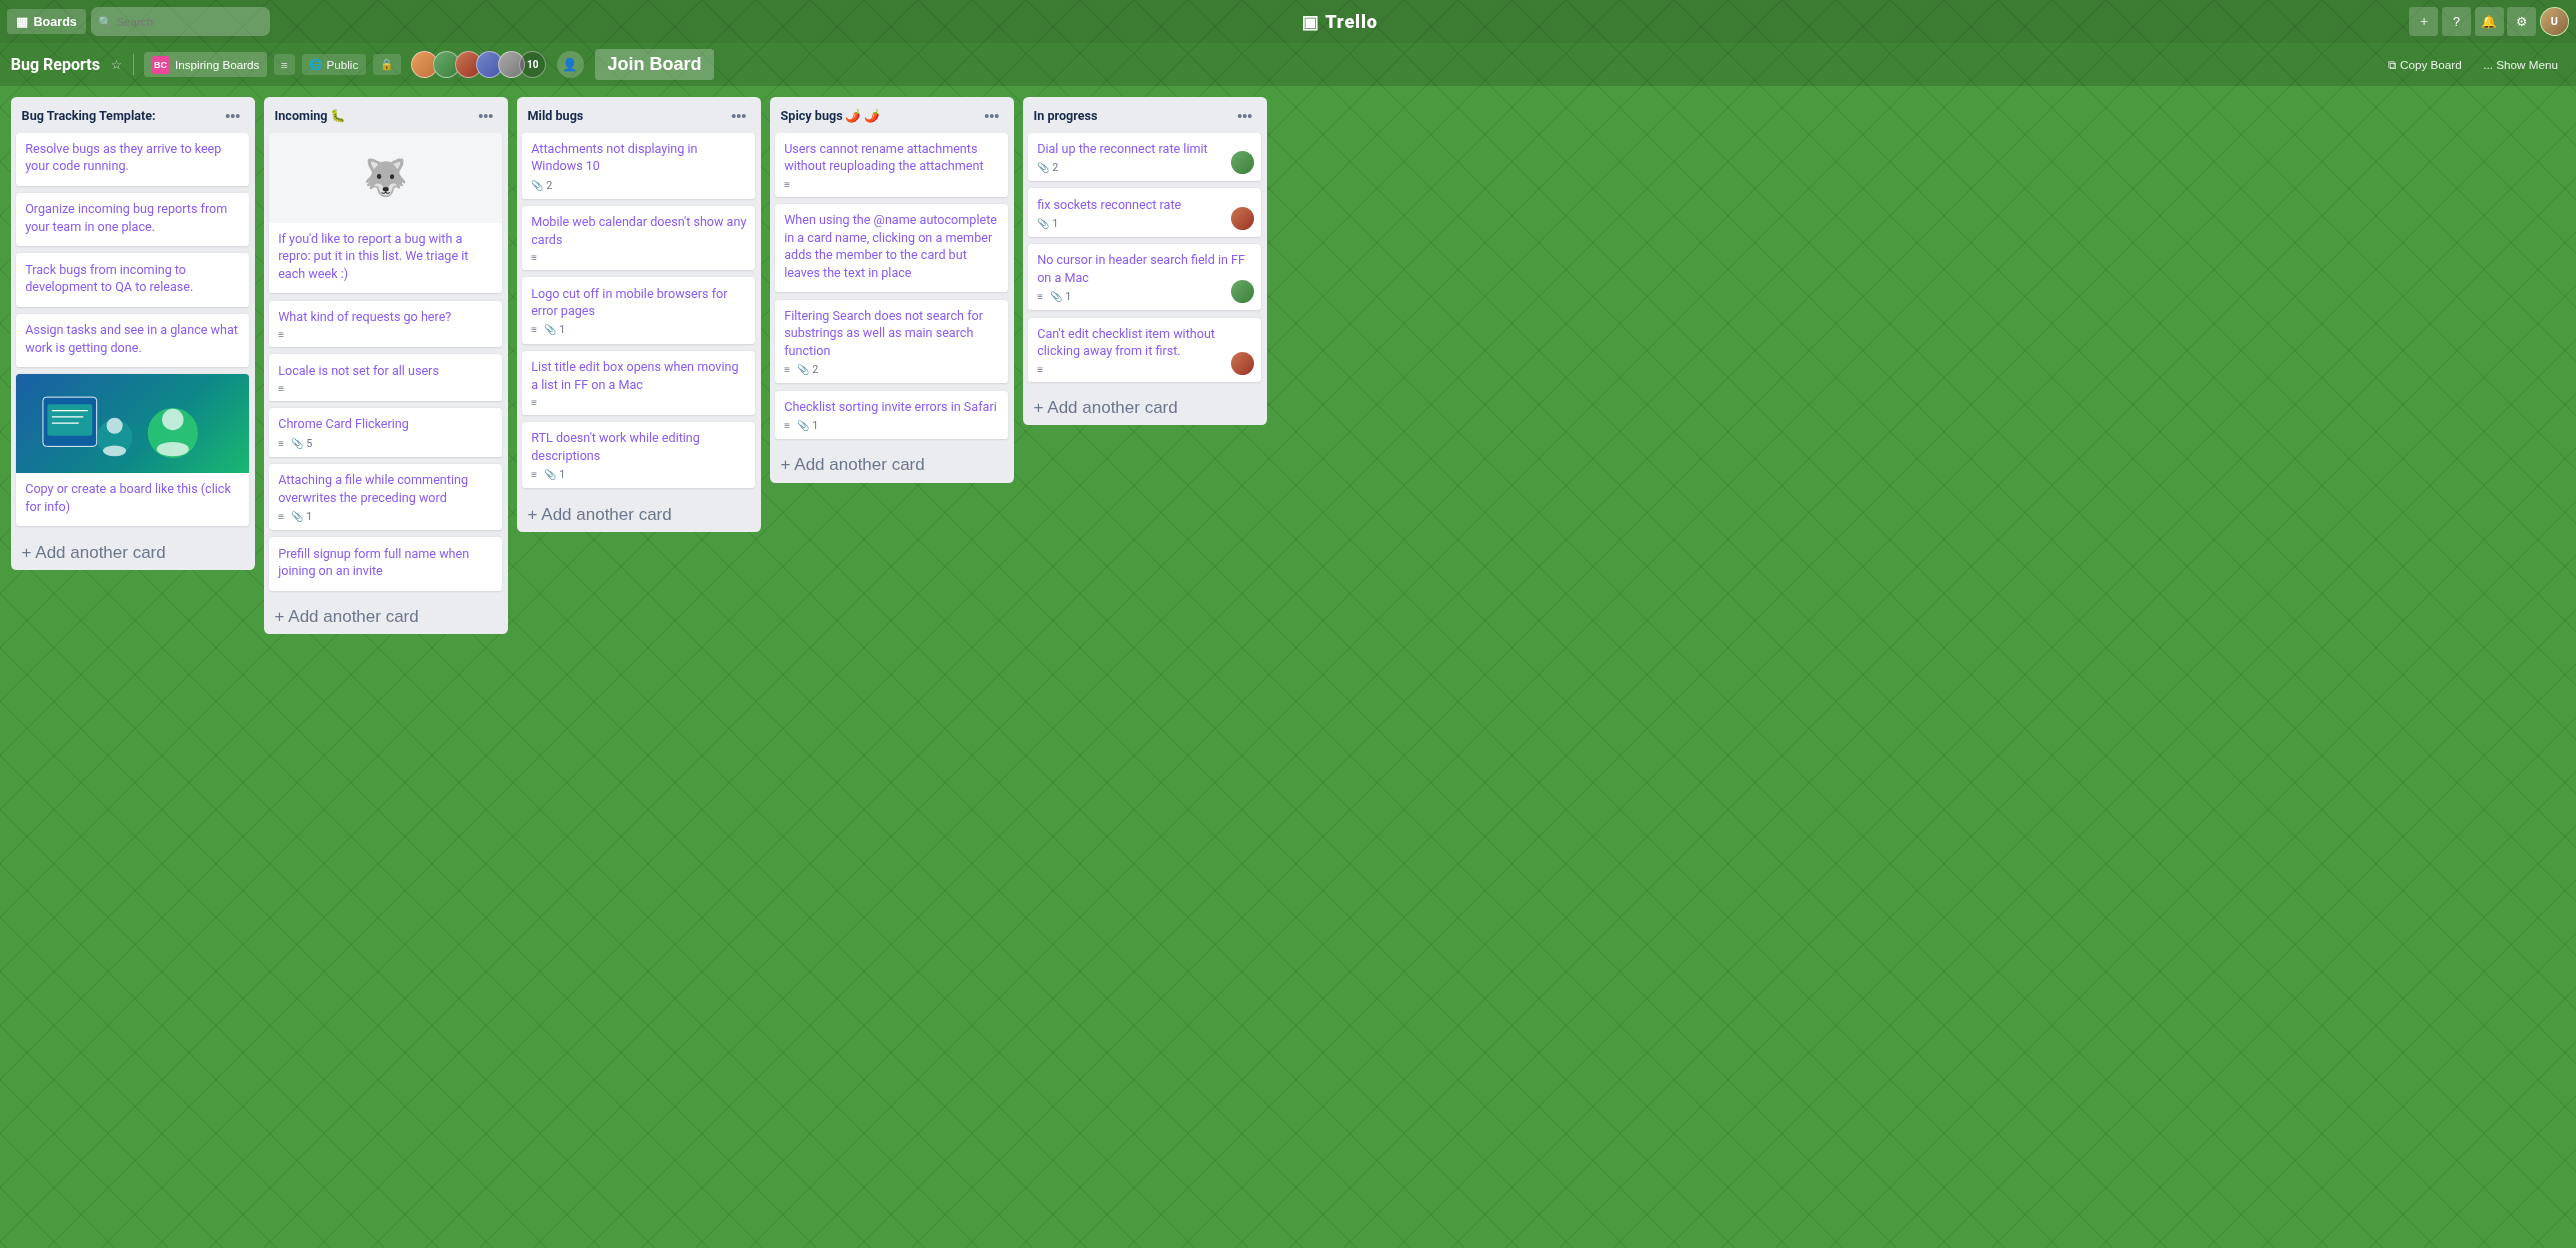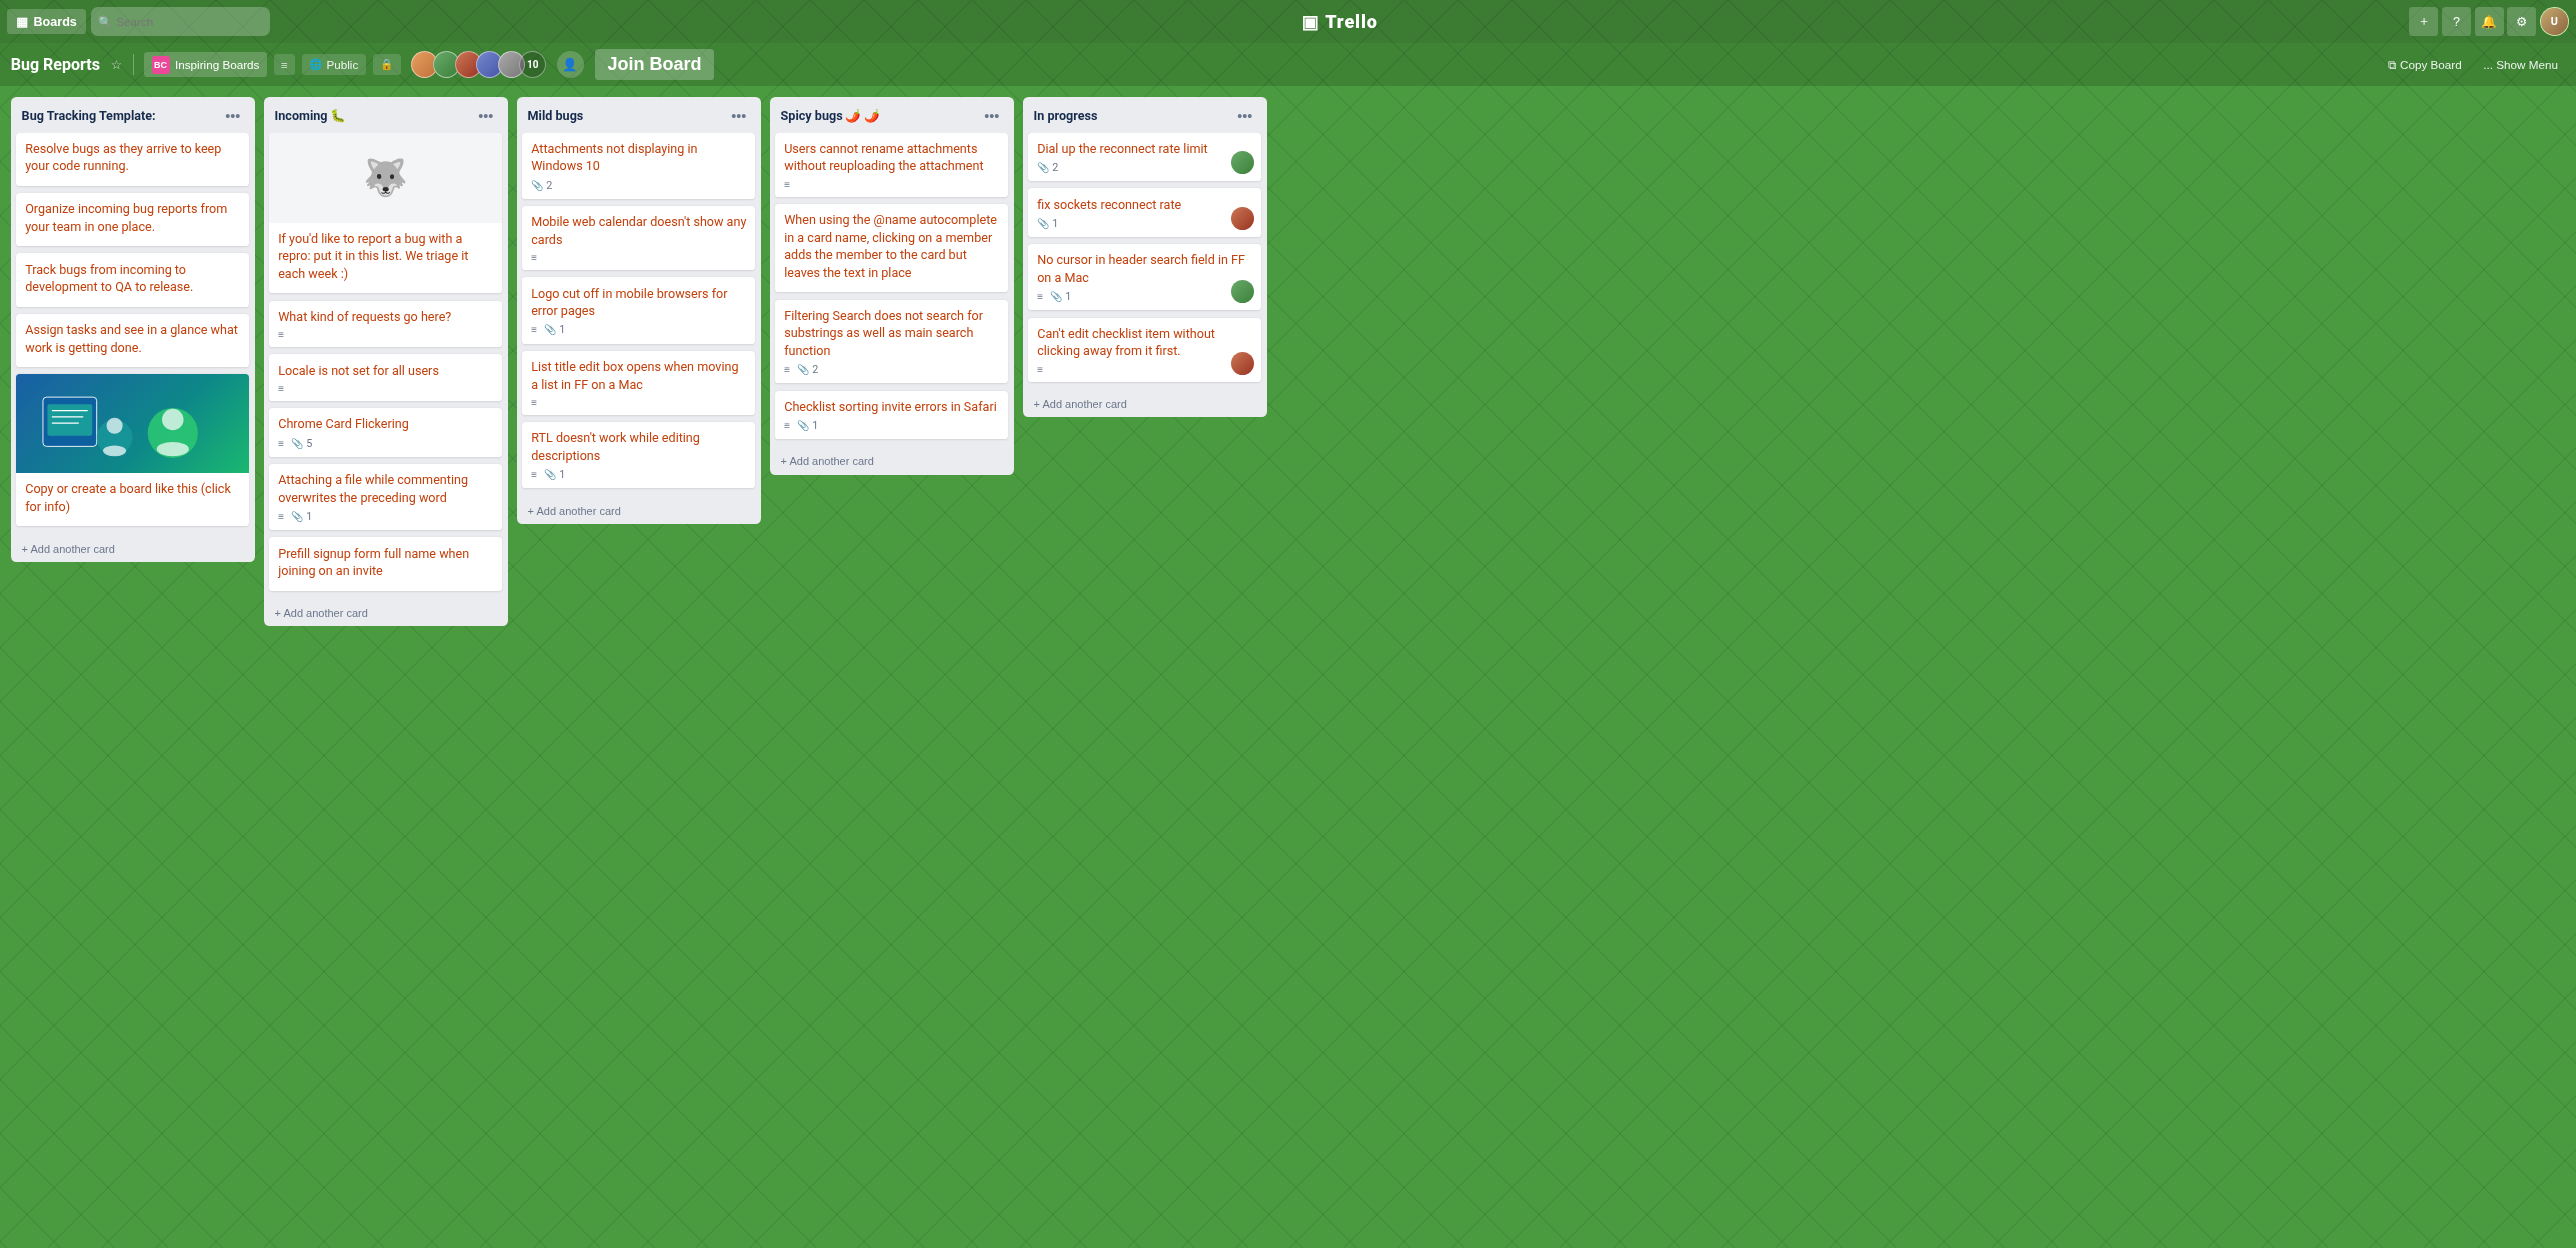--- a/index.html
+++ b/index.html
@@ -215,21 +215,21 @@
     .card {
       background: #fff;
       border-radius: 3.6px;
       padding: 7.2px 9px;
       margin-bottom: 7.2px;
       box-shadow: 0 0.9px 1.8px rgba(0,0,0,0.1);
       cursor: pointer;
       position: relative;
     }
     .card-text {
-      font-size: 12.6px; color: #c2410c; line-height: 1.4;
+      font-size: 12.6px; color: #8b5cf6; line-height: 1.4;
       margin-bottom: 3.6px;
     }
     .card-meta {
       display: flex; align-items: center; gap: 7.2px;
       margin-top: 3.6px; flex-wrap: wrap;
     }
     .card-meta-item {
       display: flex; align-items: center; gap: 2.7px;
       font-size: 10.8px; color: #6b778c;
     }
@@ -259,21 +259,21 @@
       height: 90px;
       background: #f4f5f7;
       border-radius: 3.6px 3.6px 0 0;
       display: flex; align-items: center; justify-content: center;
       font-size: 36px;
     }
 
     .add-card-btn {
       display: flex; align-items: center; gap: 3.6px;
       padding: 7.2px 10.8px;
-      color: #6b778c; font-size: 11px;
+      color: #6b778c; font-size: 17px;
       background: none; border: none; cursor: pointer;
       width: 100%; text-align: center; border-radius: 0 0 5.4px 5.4px;
       margin-top: 1.8px;
     }
   </style>
 </head>
 <body>
 
 <nav class="top-nav">
   <button class="nav-boards-btn">

